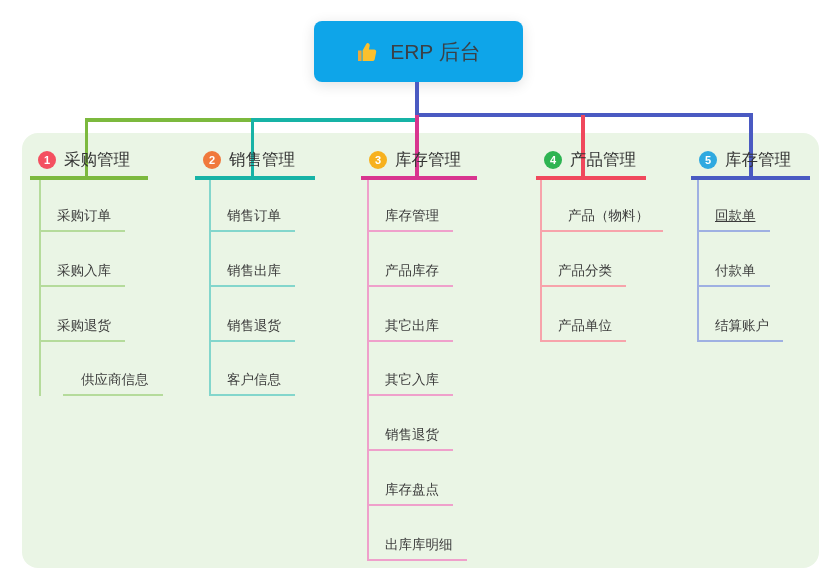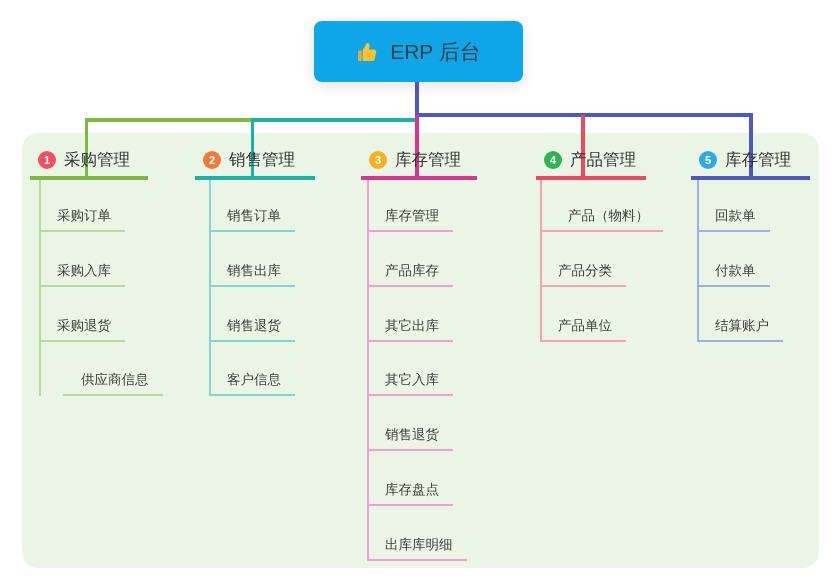--- a/index.html
+++ b/index.html
@@ -101,18 +101,18 @@
     <div class="child r1" style="border-bottom-color: rgb(247, 163, 171);">产品分类</div>
     <div class="child r2" style="border-bottom-color: rgb(247, 163, 171);">产品单位</div>
   </div>
 
   <div class="branch-header" style="left: 691px; width: 119px; border-bottom-color: rgb(74, 90, 194);">
     <span class="badge" style="background-color: rgb(47, 169, 224);">5</span>
     <span>库存管理</span>
   </div>
   <div class="branch-body" style="left:697px">
     <div class="spine" style="height: 162px; background-color: rgb(159, 176, 226);"></div>
-    <div class="child r0" style="border-bottom-color: rgb(159, 176, 226);">回款单</div>
+    <div class="child r0" style="border-bottom-color: rgb(159, 176, 226); text-decoration: underline;">回款单</div>
     <div class="child r1" style="border-bottom-color: rgb(159, 176, 226);">付款单</div>
     <div class="child r2" style="border-bottom-color: rgb(159, 176, 226);">结算账户</div>
   </div>
 
 </div>
 
 </body></html>

